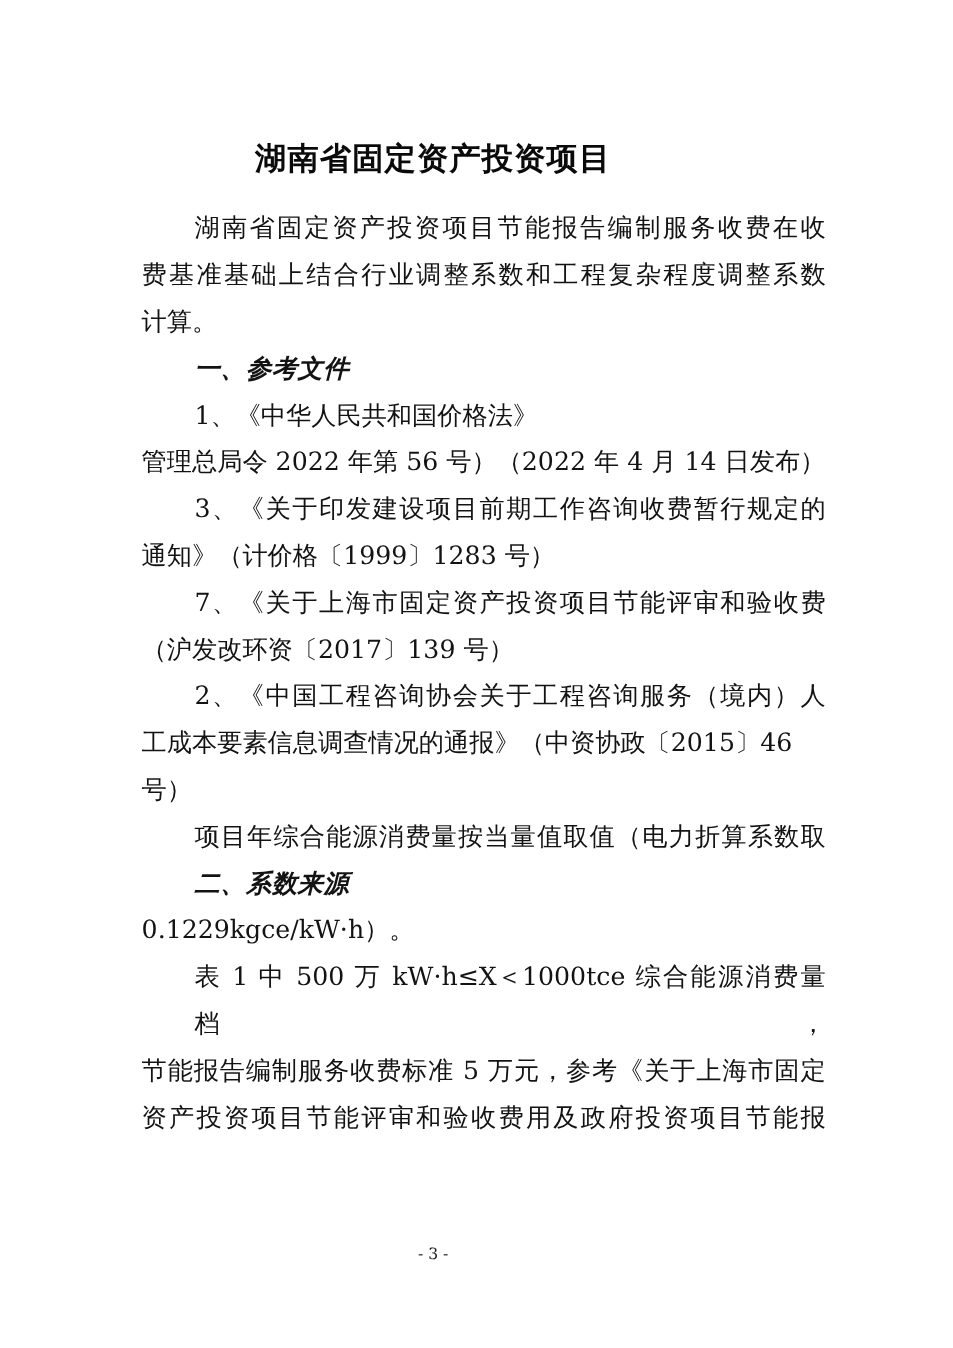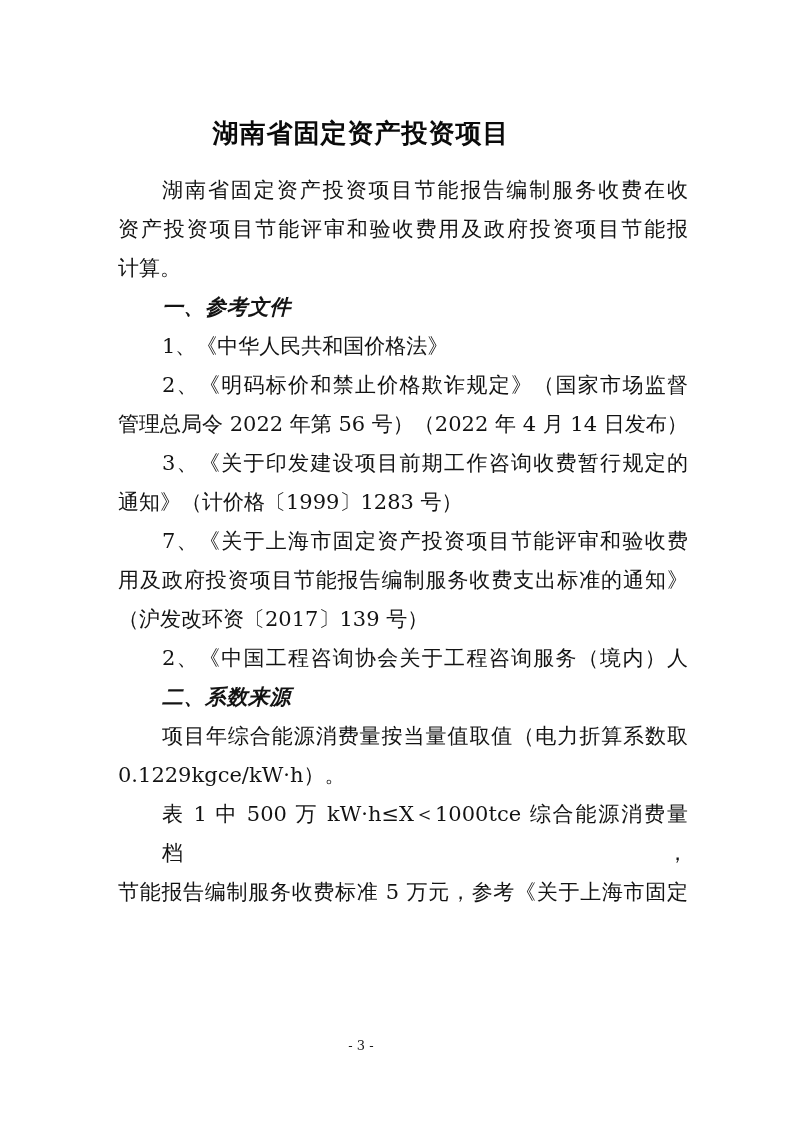--- a/index.html
+++ b/index.html
@@ -68,34 +68,34 @@
 <body>
 
 <div class="page">
 
   <div class="titles">
     <h1 class="title">湖南省固定资产投资项目</h1>
   </div>
 
   <div class="body-text" id="body-lines">
       <div class="line indent justify">湖南省固定资产投资项目节能报告编制服务收费在收</div>
-      <div class="line justify">资产投资项目节能评审和验收费用及政府投资项目节能报</div>
+      <div class="line justify">费基准基础上结合行业调整系数和工程复杂程度调整系数</div>
       <div class="line">计算。</div>
       <div class="line indent bold">一、参考文件</div>
       <div class="line indent">1、《中华人民共和国价格法》</div>
-      <div class="line indent justify">2、《明码标价和禁止价格欺诈规定》（国家市场监督</div>
       <div class="line">管理总局令 2022 年第 56 号）（2022 年 4 月 14 日发布）</div>
       <div class="line indent justify">3、《关于印发建设项目前期工作咨询收费暂行规定的</div>
       <div class="line">通知》（计价格〔1999〕1283 号）</div>
       <div class="line indent justify">7、《关于上海市固定资产投资项目节能评审和验收费</div>
-      <div class="line justify">用及政府投资项目节能报告编制服务收费支出标准的通知》</div>
       <div class="line">（沪发改环资〔2017〕139 号）</div>
       <div class="line indent justify">2、《中国工程咨询协会关于工程咨询服务（境内）人</div>
+      <div class="line">工成本要素信息调查情况的通报》（中资协政〔2015〕46 号）</div>
+      <div class="line indent justify">项目年综合能源消费量按当量值取值（电力折算系数取</div>
       <div class="line indent bold">二、系数来源</div>
-      <div class="line indent justify">项目年综合能源消费量按当量值取值（电力折算系数取</div>
       <div class="line">0.1229kgce/kW·h）。</div>
       <div class="line indent justify">表 1 中 500 万 kW·h≤X＜1000tce 综合能源消费量档，</div>
       <div class="line justify">节能报告编制服务收费标准 5 万元，参考《关于上海市固定</div>
+      <div class="line justify">资产投资项目节能评审和验收费用及政府投资项目节能报</div>
     </div>
 
   <div class="footer">- 3 -</div>
 
 </div>
 
 </body></html>

